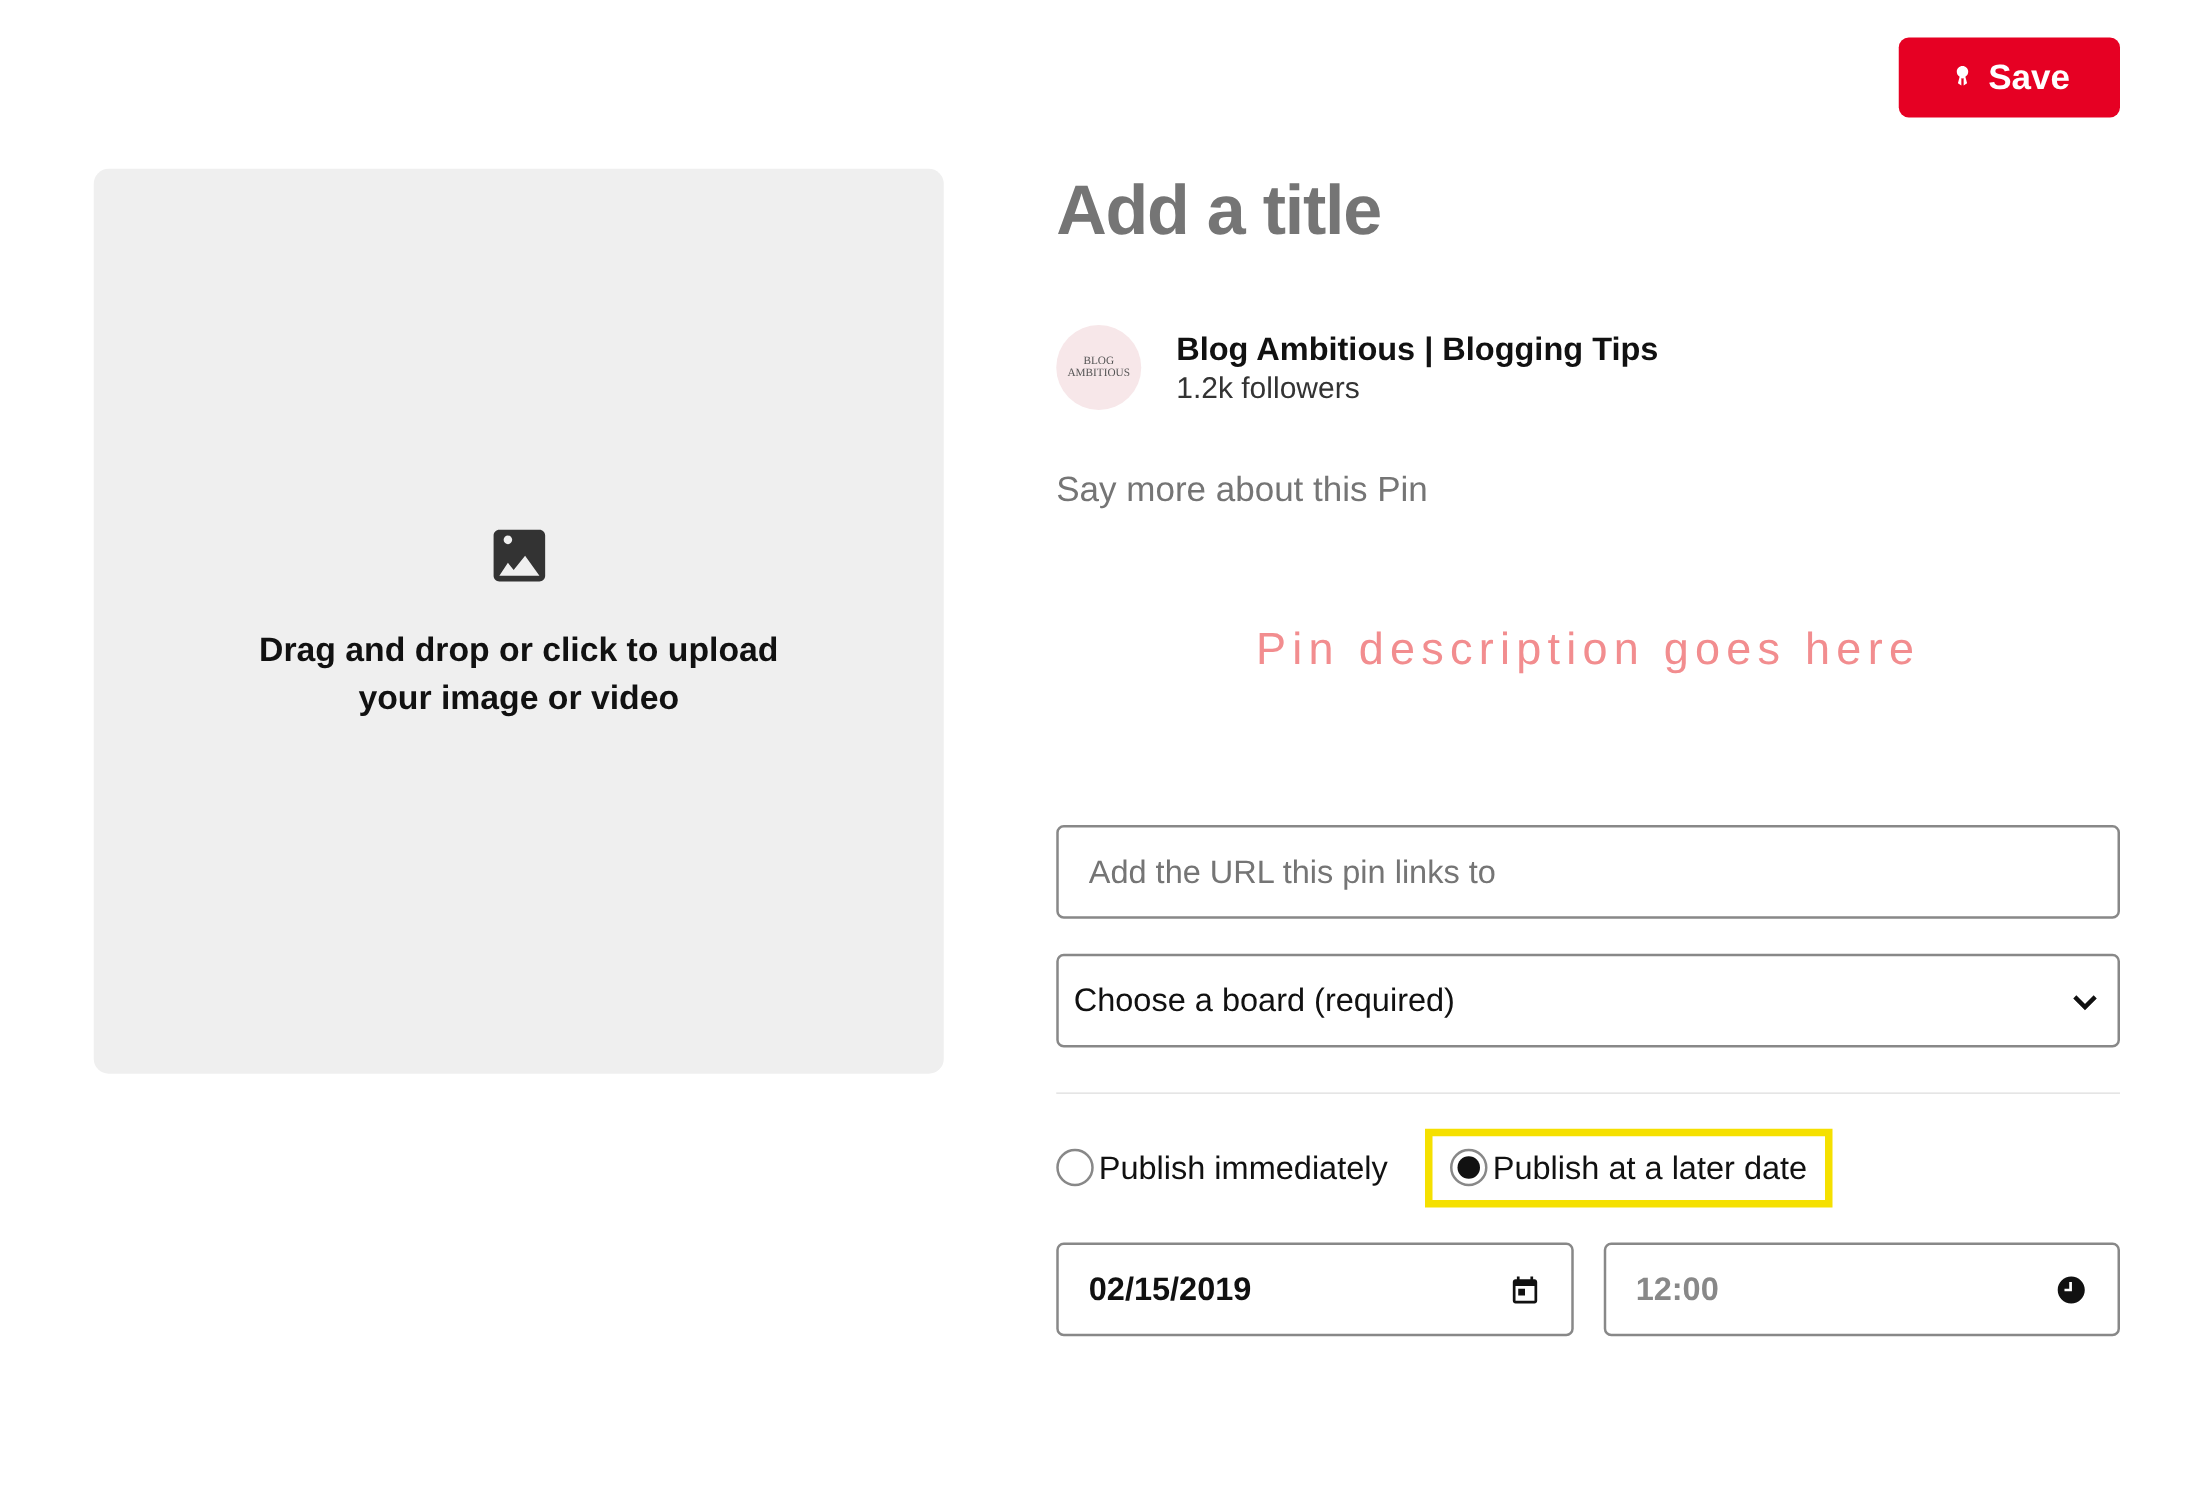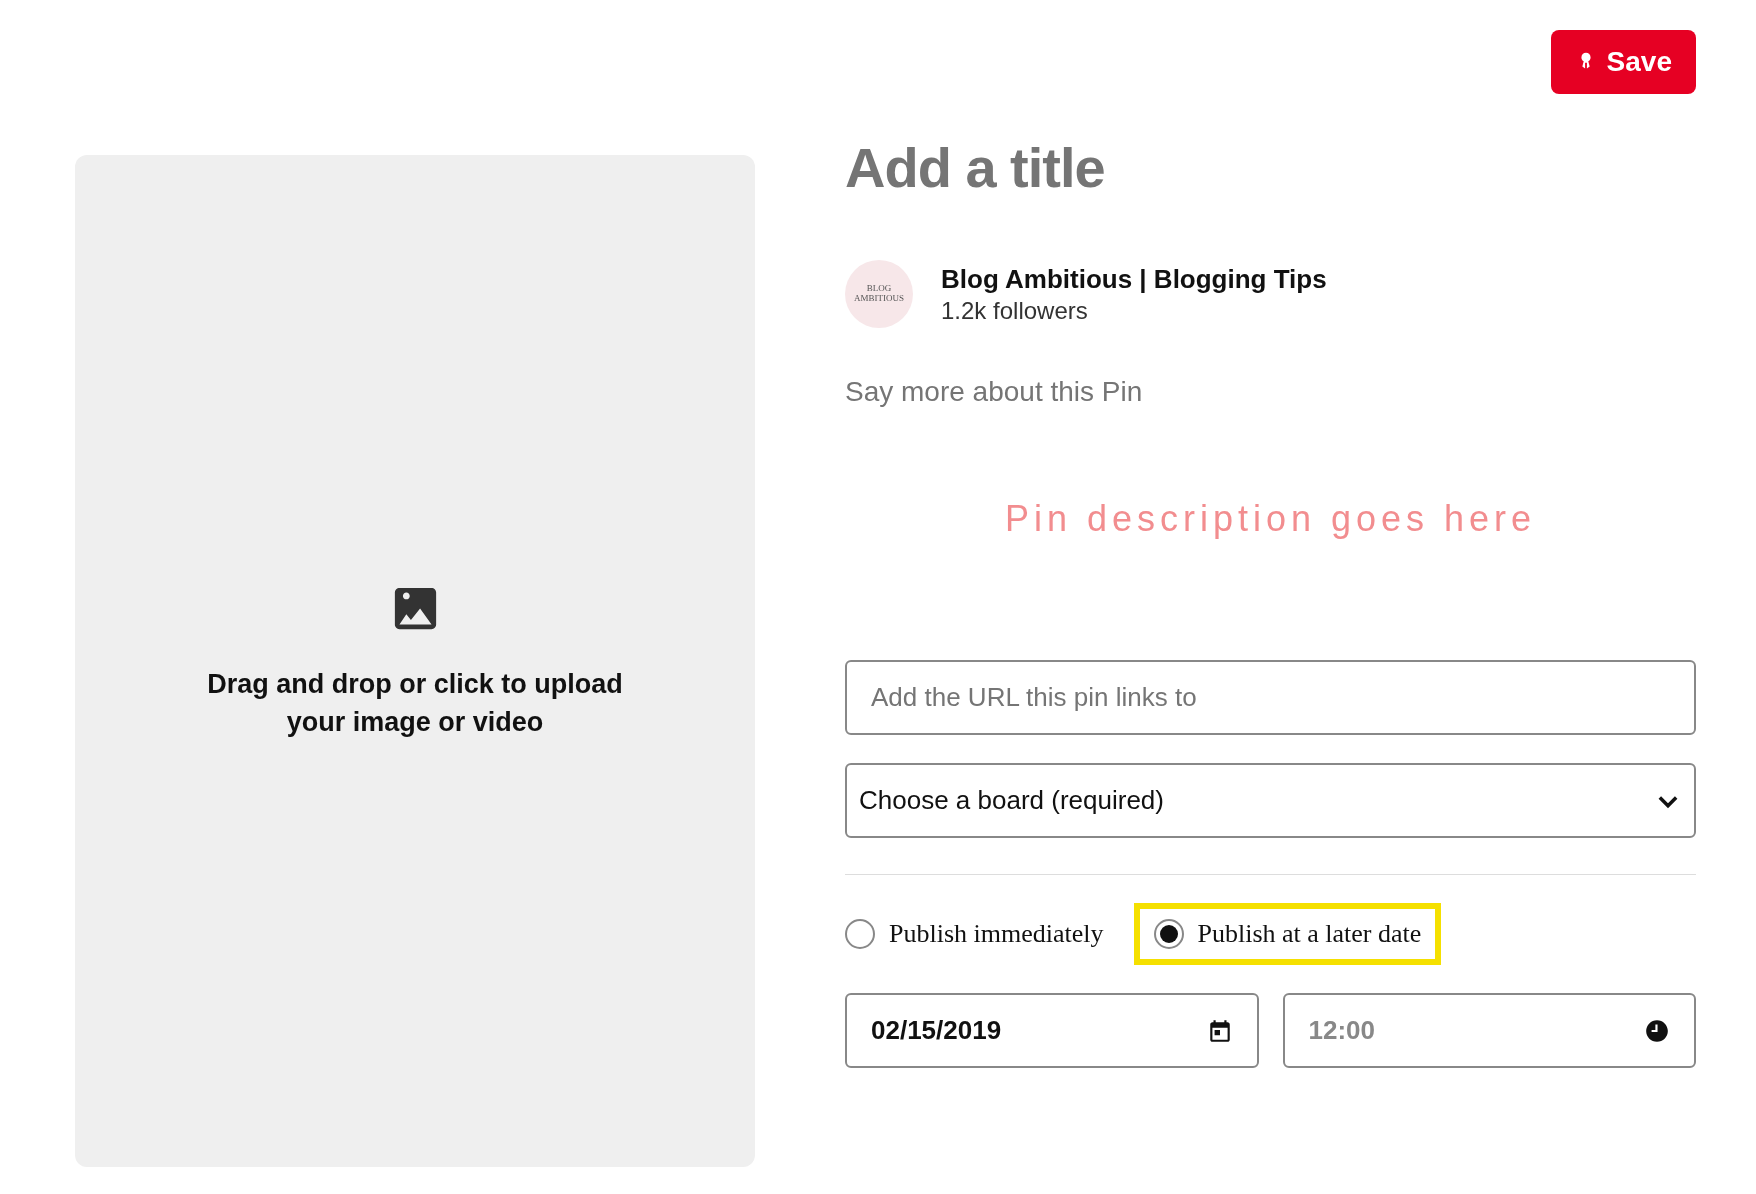--- a/index.html
+++ b/index.html
@@ -11,50 +11,49 @@
       position: relative;
     }
     .save-button {
       position: absolute;
       top: 30px;
       right: 60px;
       background: #e60023;
       color: #fff;
       border: none;
       border-radius: 8px;
-      padding: 16px 24px;
+      padding: 16px 40px;
       font-size: 28px;
       font-weight: 700;
       display: flex;
       align-items: center;
       gap: 10px;
       cursor: pointer;
     }
     .save-button svg { width: 22px; height: 28px; fill: #fff; }
 
     .layout {
       position: absolute;
       top: 135px;
       left: 75px;
       right: 60px;
       display: flex;
       gap: 90px;
     }
 
     .dropzone {
       width: 680px;
-      height: 1012px;
+      height: 724px;
       background: #efefef;
       border-radius: 12px;
       display: flex;
       flex-direction: column;
       align-items: center;
       justify-content: center;
       cursor: pointer;
-      margin-top: 20px;
     }
     .dropzone-icon { width: 55px; height: 55px; fill: #333; margin-bottom: 30px; }
     .dropzone-text {
       font-size: 27px;
       font-weight: 600;
       color: #111;
       text-align: center;
       line-height: 1.4;
       max-width: 460px;
     }
@@ -152,23 +151,22 @@
 
     .publish-options {
       display: flex;
       align-items: center;
       gap: 30px;
       margin-top: 28px;
     }
     .radio-option {
       display: flex;
       align-items: flex-start;
-      gap: 14px;
-      cursor: pointer;
-      font-family: Liberation Serif, serif;
+      gap: 4px;
+      cursor: pointer;
     }
     .radio-circle {
       width: 30px;
       height: 30px;
       border: 2px solid #888;
       border-radius: 50%;
       display: flex;
       align-items: center;
       justify-content: center;
     }

